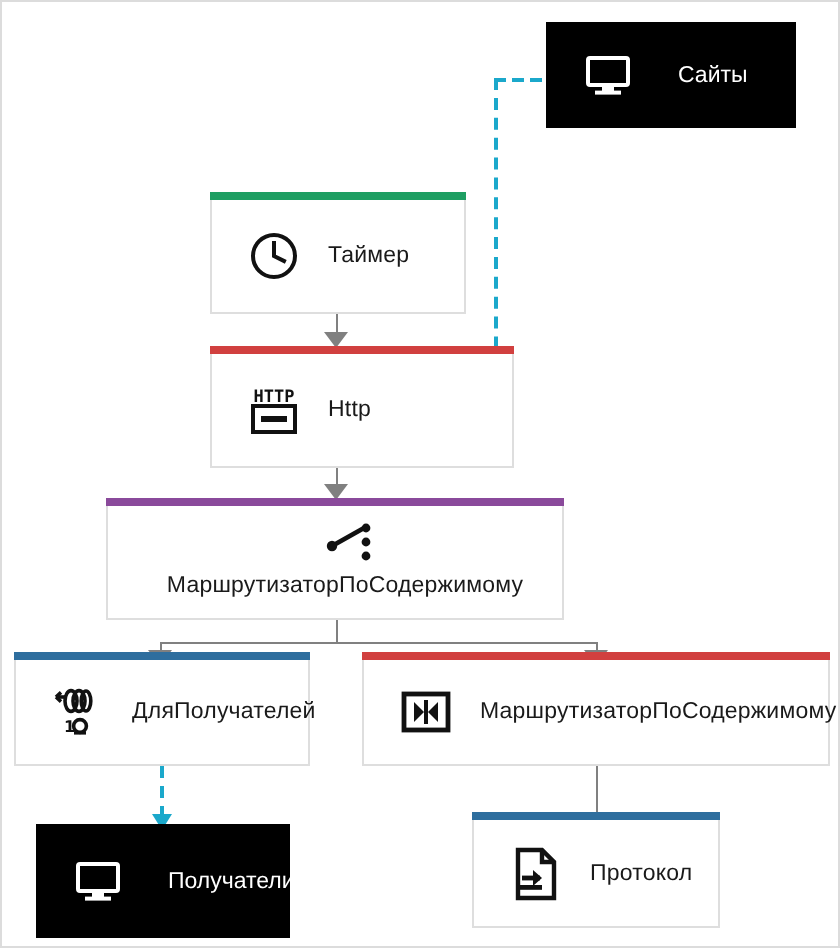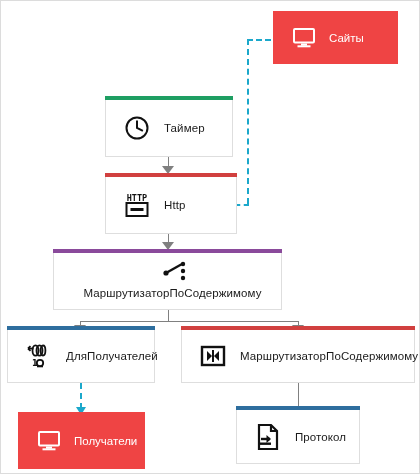--- a/index.html
+++ b/index.html
@@ -44,24 +44,25 @@
     color:#1a1a1a;
     white-space:nowrap;
     letter-spacing:.1px;
     text-align:center;
   }
 
   
   .tnode{
     position:absolute;
     box-sizing:border-box;
-    background:#ef4444;
+    background:#000000;
     display:flex;
     align-items:center;
     z-index:3;
+    gap:10px;
   }
   .tnode .ico{
     width:30px;height:30px;margin-left:16px;flex:0 0 30px;
     display:flex;align-items:center;justify-content:center;
   }
   .tnode .lbl{
     margin-left:10px;font-size:11.5px;color:#ffffff;white-space:nowrap;
   }
   .vline{position:absolute;width:1px;background:#808080;z-index:1;}
   .hline{position:absolute;height:1px;background:#808080;z-index:1;}
@@ -136,21 +137,21 @@
     <span class="bar" style="background:#1E9E62;"></span>
     <span class="ico">
       <svg width="26" height="26" viewBox="0 0 26 26" aria-hidden="true">
         <circle cx="13" cy="13" r="10.5" fill="none" stroke="#111" stroke-width="2"></circle>
         <path d="M13 6.5 L13 13 L18 15.5" fill="none" stroke="#111" stroke-width="2" stroke-linecap="square"></path>
       </svg>
     </span>
     <span class="lbl">Таймер</span>
   </div>
 
-  <div class="node" style="left:104px;top:176px;width:132px;height:57px;">
+  <div class="node" style="left:104px;top:176px;width:152px;height:57px;">
     <span class="bar" style="background:#D1403F;"></span>
     <span class="ico">
       <svg width="28" height="28" viewBox="0 0 28 28" aria-hidden="true">
         <text x="14" y="10" text-anchor="middle" font-family="DejaVu Sans Mono, monospace" font-size="8.5" font-weight="bold" fill="#111">HTTP</text>
         <rect x="3.5" y="12" width="21" height="13" fill="none" stroke="#111" stroke-width="2"></rect>
         <rect x="7.5" y="17" width="13" height="3" fill="#111"></rect>
       </svg>
     </span>
     <span class="lbl">Http</span>
   </div>

